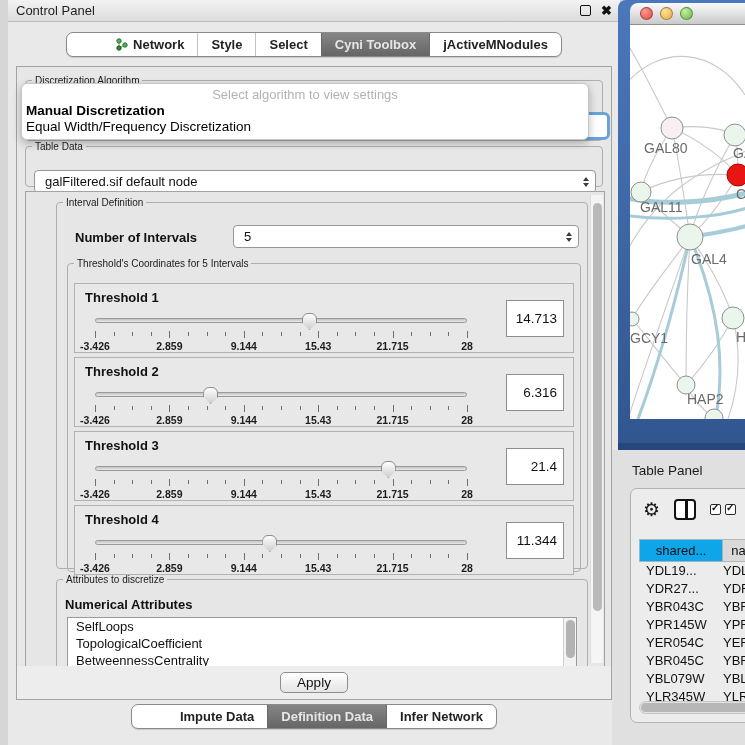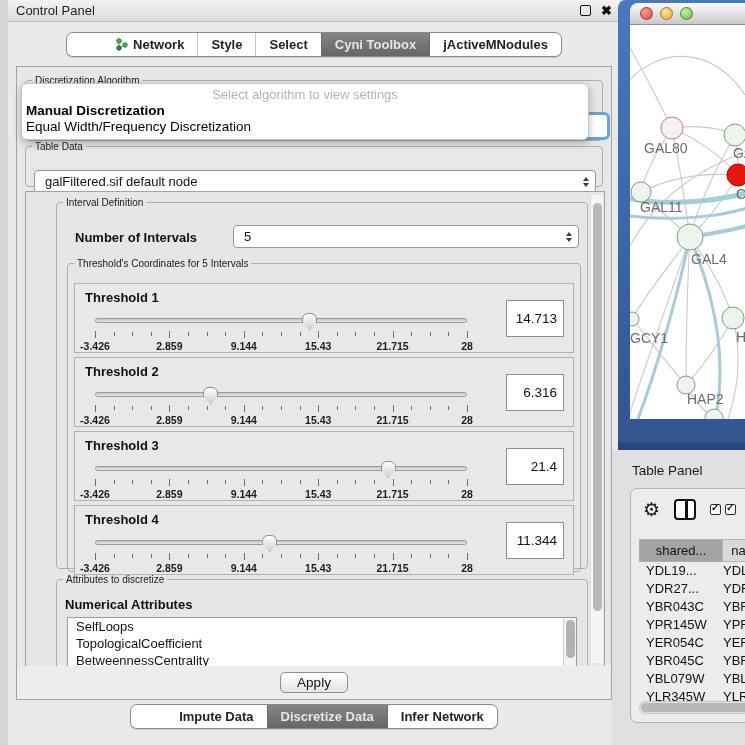--- a/index.html
+++ b/index.html
@@ -125,21 +125,21 @@
   .gear-glyph{font-size:19px;color:#1a1a1a;line-height:1;}
   .colicon{width:22px;height:21px;border:2.5px solid #111;border-radius:4px;position:relative;background:#fff;}
   .colicon::after{content:"";position:absolute;left:50%;top:0;width:2.5px;height:100%;background:#111;}
   .cbx{width:11px;height:11px;border:1.6px solid #2a2a2a;border-radius:2px;position:relative;background:#fff;}
   .cbx::after{content:"✓";position:absolute;left:0px;top:-3px;font-size:10px;color:#111;font-weight:bold;}
   .cbx-pair{display:flex;gap:4px;}
   .ttable{position:absolute;left:8px;top:50px;width:150px;overflow:hidden;}
   .thead{display:flex;height:23px;}
   .th{font-size:13px;color:#111;display:flex;align-items:center;justify-content:center;
     border:1px solid #9fb6c0;}
-  .th.c0{width:96px;background:#a3a3a3;}
+  .th.c0{width:96px;background:#0ea5e9;}
   .th.c1{width:74px;background:#d9d9d9;border-left:none;border-color:#b5b5b5;justify-content:flex-start;padding-left:8px;}
   .tbody{height:146px;overflow:hidden;}
   .trow{display:flex;height:18px;}
   .tcell{font-size:13px;color:#111;line-height:18px;white-space:nowrap;}
   .tcell.c0{width:76px;padding-left:7px;}
   .tcell.c1{width:74px;padding-left:8px;}
   .hscroll{position:absolute;left:8px;bottom:8px;width:148px;height:13px;background:#e2e2e2;
     border:1px solid #c6c6c6;border-radius:7px;}
   .hscroll .thumb{position:absolute;left:1px;top:1px;width:144px;height:9px;background:#b7b7b7;border-radius:5px;}
 
@@ -417,21 +417,21 @@
         <button class="apply-btn">Apply</button>
       </div>
     </div>
 
     <div class="bottom-tabs">
       <div class="segmented">
         <div class="seg">
             <span>Impute Data</span>
           </div>
         <div class="seg selected">
-            <span>Discretize Data</span>
+            <span>Definition Data</span>
           </div>
         <div class="seg">
             <span>Infer Network</span>
           </div>
       </div>
     </div>
   </div>
 
   <div class="net-window">
     <div class="win-titlebar">

